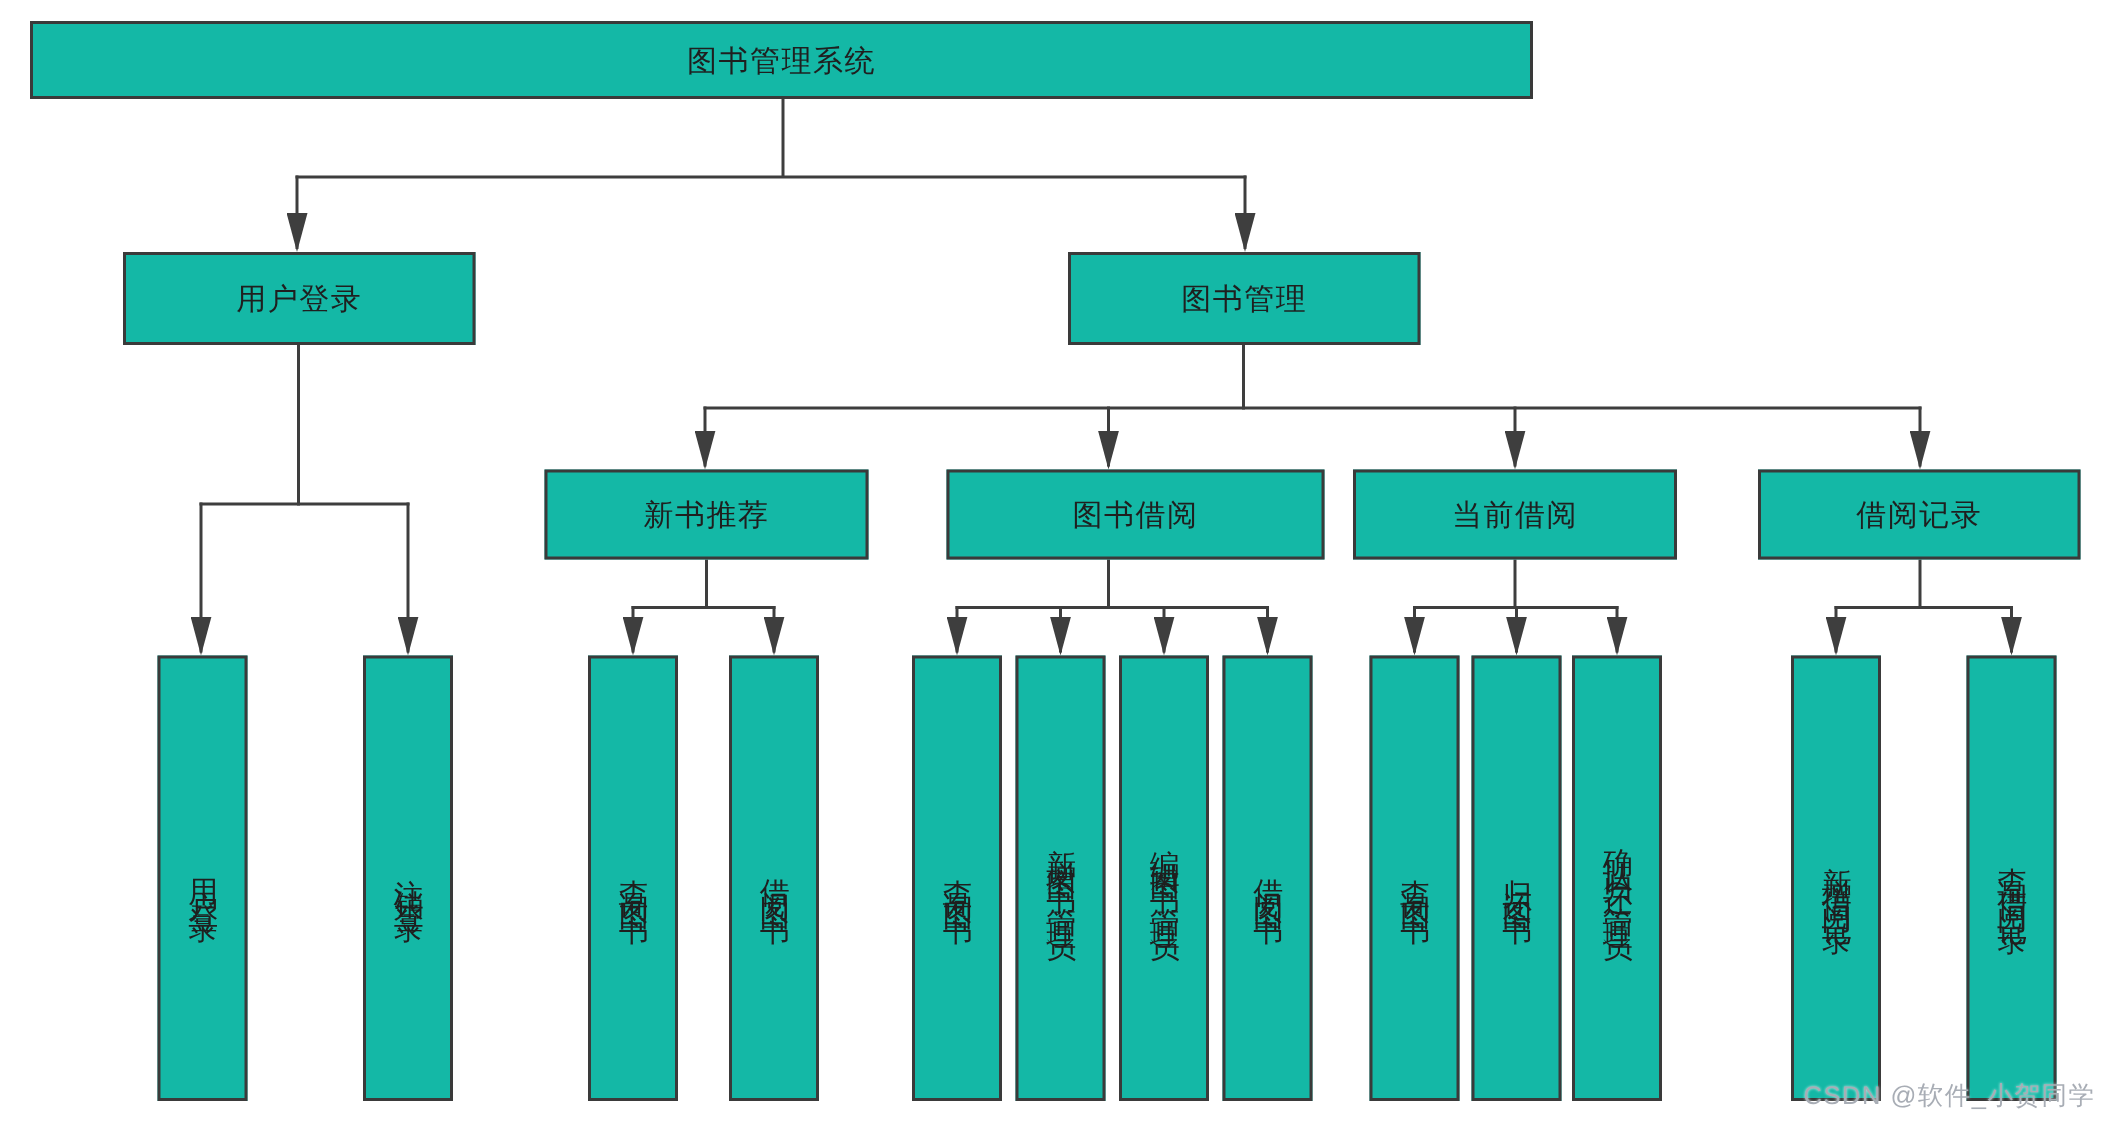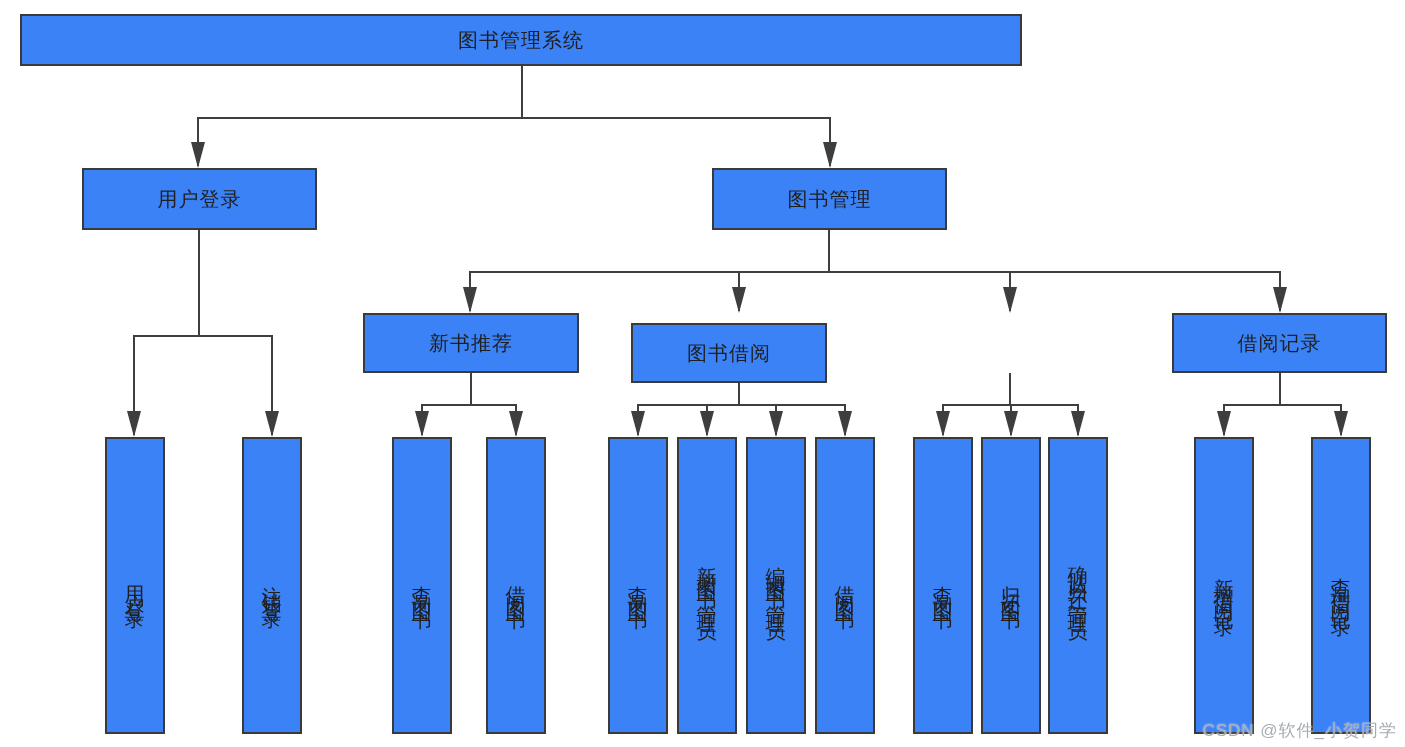--- a/index.html
+++ b/index.html
@@ -17,21 +17,21 @@
     font-family:"Liberation Sans","DejaVu Sans",sans-serif;
     color:var(--text);
     overflow:hidden;
   }
   .connectors{position:absolute;left:0;top:0;width:1405px;height:747px;}
   .connectors line{stroke:var(--line);stroke-width:2;fill:none;}
   .connectors .arrowhead-shape{fill:var(--line);}
   .node{
     position:absolute;
     box-sizing:border-box;
-    background:#3b82f6;
+    background:#14b8a6;
     border:2px solid var(--box-border);
     display:flex;align-items:center;justify-content:center;
     font-size:20px;
     letter-spacing:1px;
     color:var(--text);
     z-index:1;
   }
   .leaf{
     writing-mode:vertical-rl;
     text-orientation:mixed;
@@ -104,21 +104,22 @@
     <line x1="1224" y1="404" x2="1224" y2="435" marker-end="url(#arrow)"></line>
     <line x1="1341" y1="404" x2="1341" y2="435" marker-end="url(#arrow)"></line>
   </svg>
 
   <div class="node" style="left:20px;top:14px;width:1002px;height:52px;">图书管理系统</div>
 
   <div class="node" style="left:82px;top:168px;width:235px;height:62px;">用户登录</div>
   <div class="node" style="left:363px;top:313px;width:216px;height:60px;">新书推荐</div>
 
   <div class="node" style="left:712px;top:168px;width:235px;height:62px;">图书管理</div>
-  <div class="node" style="left:631px;top:313px;width:196px;height:60px;margin-top:10px;">图书借阅</div>
+  <div class="node" style="left:631px;top:313px;width:252px;height:60px;">图书借阅</div>
+  <div class="node" style="left:902px;top:313px;width:216px;height:60px;">当前借阅</div>
   <div class="node" style="left:1172px;top:313px;width:215px;height:60px;">借阅记录</div>
 
   <div class="node leaf" style="left:105px;top:437px;width:60px;height:297px;">用户登录</div>
   <div class="node leaf" style="left:242px;top:437px;width:60px;height:297px;">注销登录</div>
 
   <div class="node leaf" style="left:392px;top:437px;width:60px;height:297px;">查询图书</div>
   <div class="node leaf" style="left:486px;top:437px;width:60px;height:297px;">借阅图书</div>
 
   <div class="node leaf" style="left:608px;top:437px;width:60px;height:297px;">查询图书</div>
   <div class="node leaf" style="left:677px;top:437px;width:60px;height:297px;">新增图书（管理员）</div>

